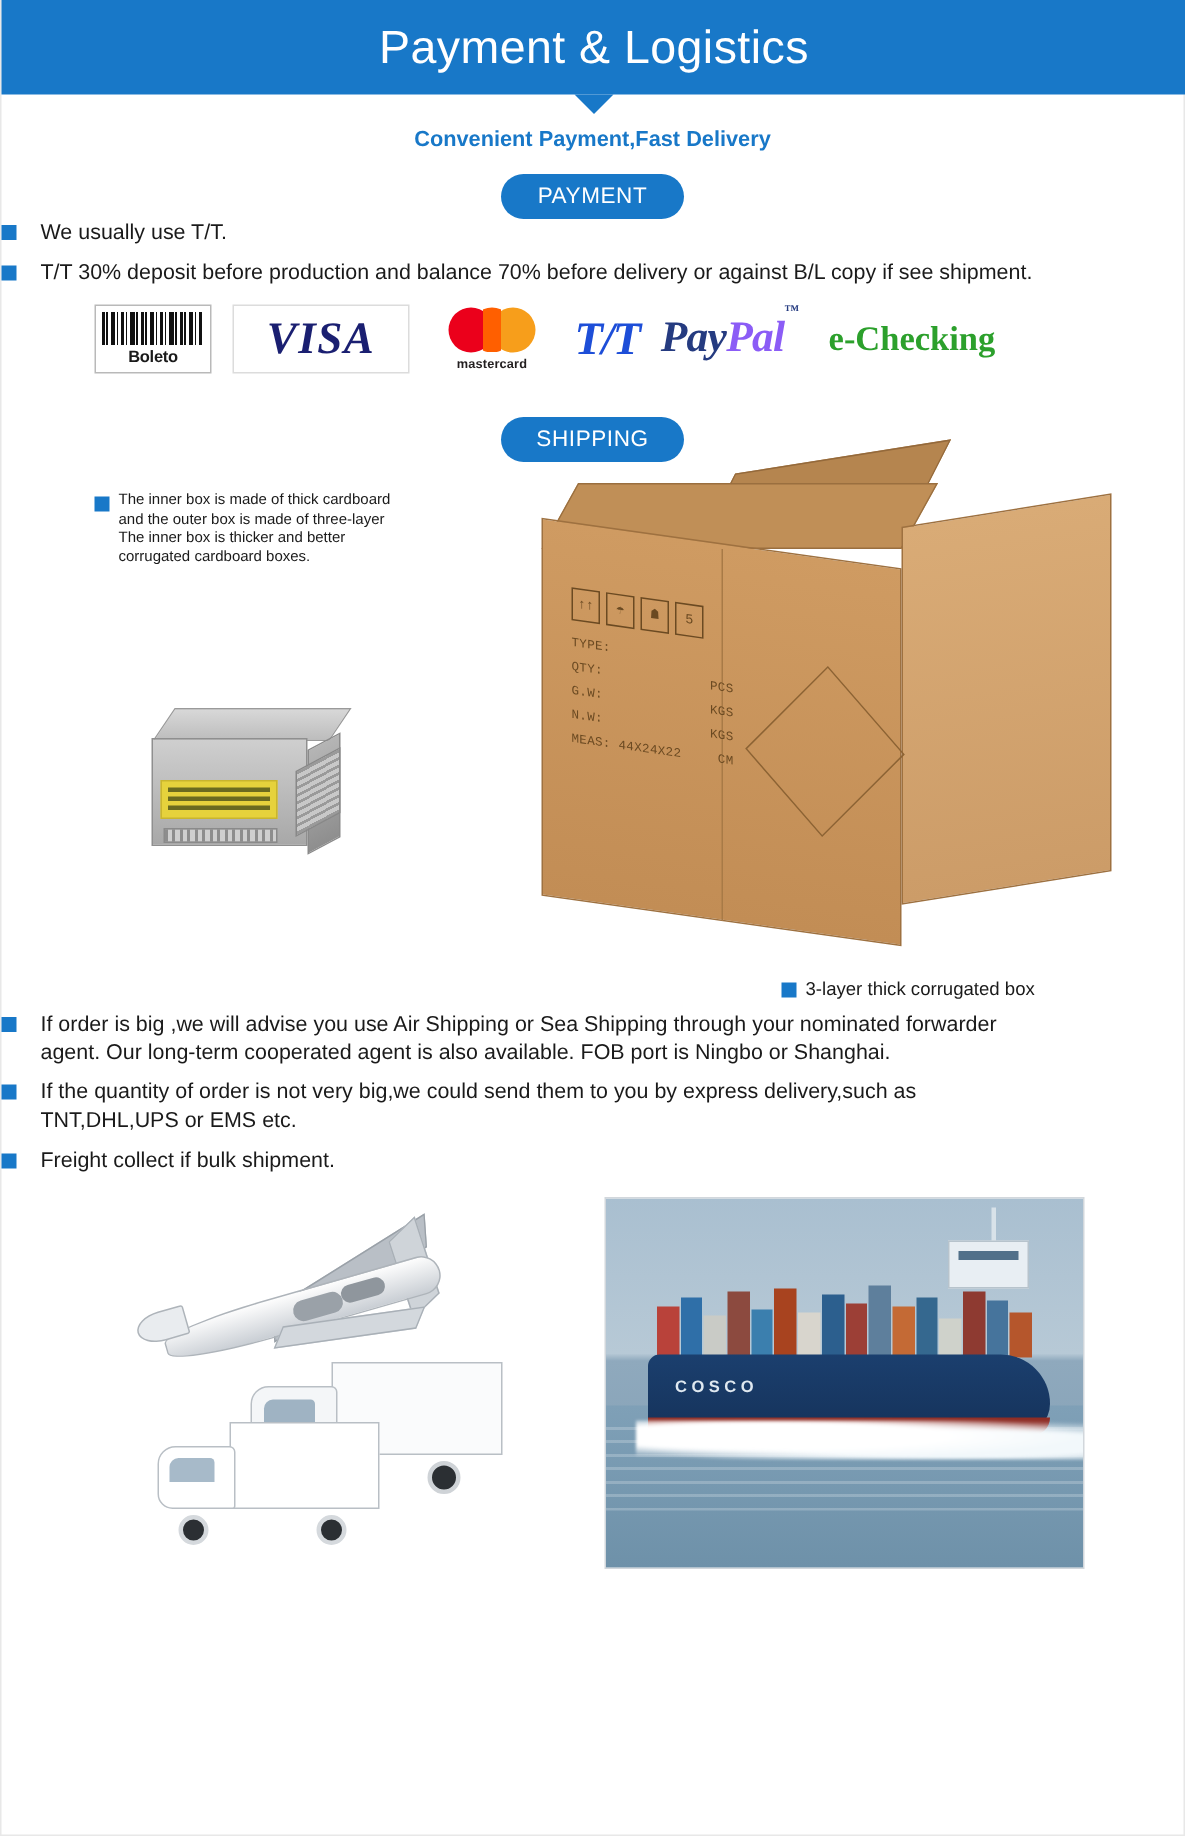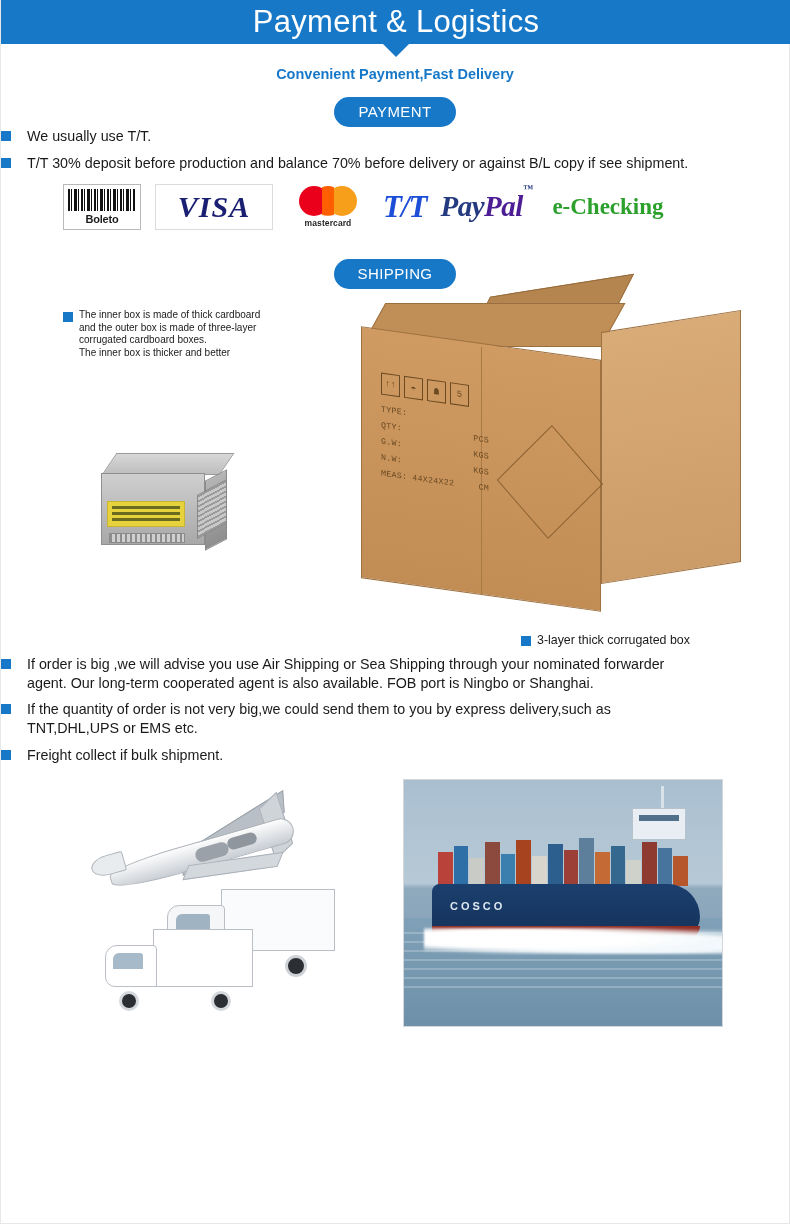--- a/index.html
+++ b/index.html
@@ -17,21 +17,21 @@
     width: 790px;
     height: 1224px;
     position: relative;
     border: 1px solid #e8e8e8;
     border-top: none;
   }
 
   
   .header {
     width: 790px;
-    height: 44px;
+    height: 63px;
     background: #1878c8;
     display: flex;
     align-items: center;
     justify-content: center;
     position: relative;
   }
   .header-title {
     color: #ffffff;
     font-size: 31px;
     font-weight: normal;
@@ -147,21 +147,21 @@
   .tt {
     font-size: 31px; font-weight: bold; font-style: italic;
     font-family: "Liberation Serif", serif;
     color: #1d4ed8; letter-spacing: -1px;
   }
   .paypal {
     font-size: 29px; font-weight: bold; font-style: italic;
     font-family: "Liberation Serif", serif;
     color: #253b80; position: relative; letter-spacing:-.5px;
   }
-  .paypal .pal { color: #4c1d95; }
+  .paypal .pal { color: #8b5cf6; }
   .paypal sup { font-size: 10px; font-style: normal; top:-14px; position:relative; }
   .echk {
     font-size: 23px; color: #2ca02c; font-weight: bold;
     font-family: "Liberation Serif", serif;
     margin-left: 6px;
   }
 
   
   .ship-area { position: relative; height: 352px; margin-top: 14px; }
 
@@ -468,22 +468,22 @@
   <div class="pill-wrap" style="margin-top:26px;">
     <div class="pill shipping">SHIPPING</div>
   </div>
 
   <div class="ship-area">
 
     <div class="inner-box-note">
       <span class="sq"></span>
       <div>The inner box is made of thick cardboard</div>
       <div>and the outer box is made of three-layer</div>
+      <div>The inner box is thicker and better</div>
       <div>corrugated cardboard boxes.</div>
-      <div>The inner box is thicker and better</div>
     </div>
 
     <div class="psu">
       <div class="top"></div>
       <div class="body"></div>
       <div class="side"></div>
       <div class="label"></div>
       <div class="vent"></div>
       <div class="fan"></div>
     </div>

